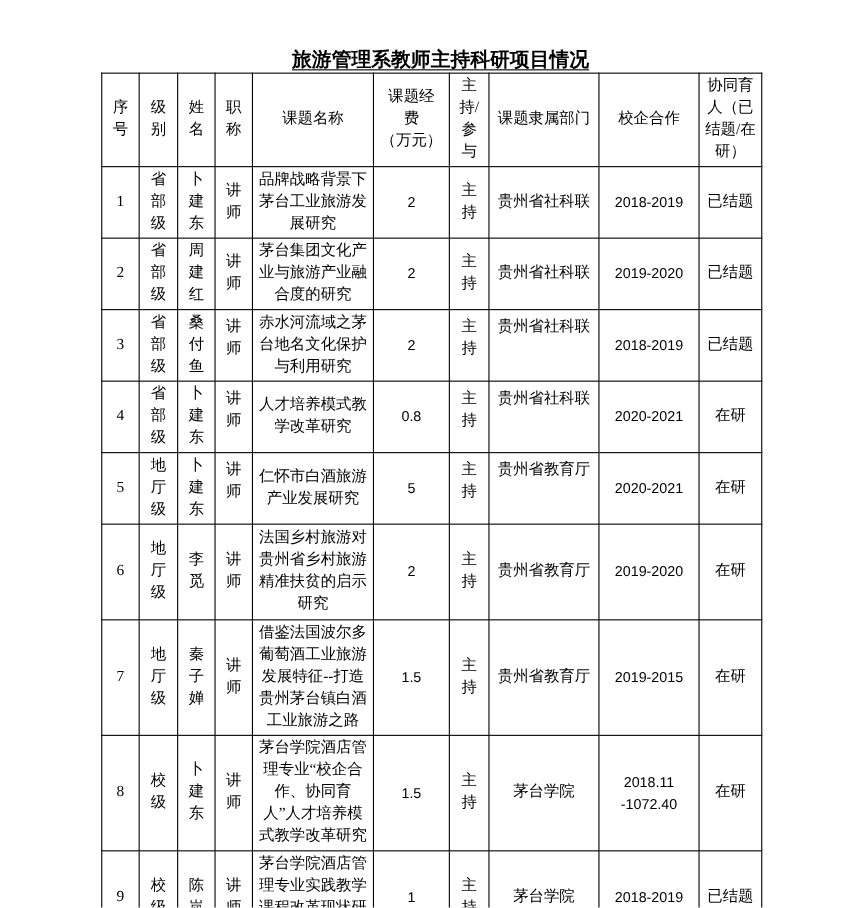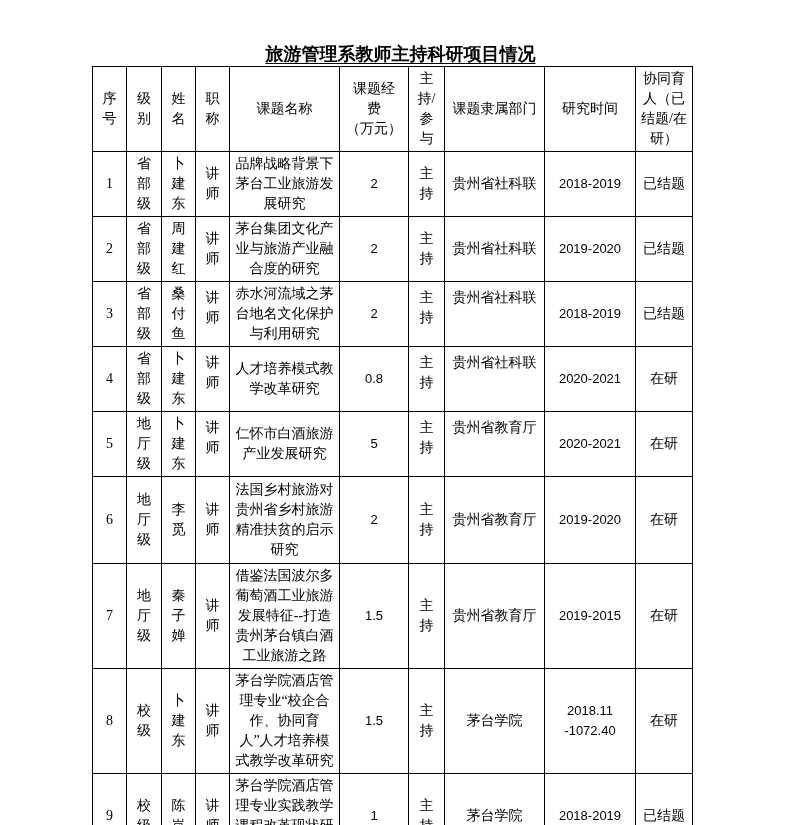--- a/index.html
+++ b/index.html
@@ -104,21 +104,21 @@
         <th>序号</th>
         <th>级别</th>
         <th>姓名</th>
         <th>职称</th>
         <th>课题名称</th>
         <th>课题经
 费
 （万元）</th>
         <th>主持/参与</th>
         <th>课题隶属部门</th>
-        <th>研究时间</th>
+        <th>校企合作</th>
         <th>协同育人（已结题/在研）</th>
       </tr>
     </thead>
     <tbody id="table-body">
   <tr>
     <td class="col-no">1</td>
     <td class="col-level">省部级</td>
     <td class="col-name">卜建东</td>
     <td class="col-title">讲师</td>
     <td class="col-project">品牌战略背景下茅台工业旅游发展研究</td>

